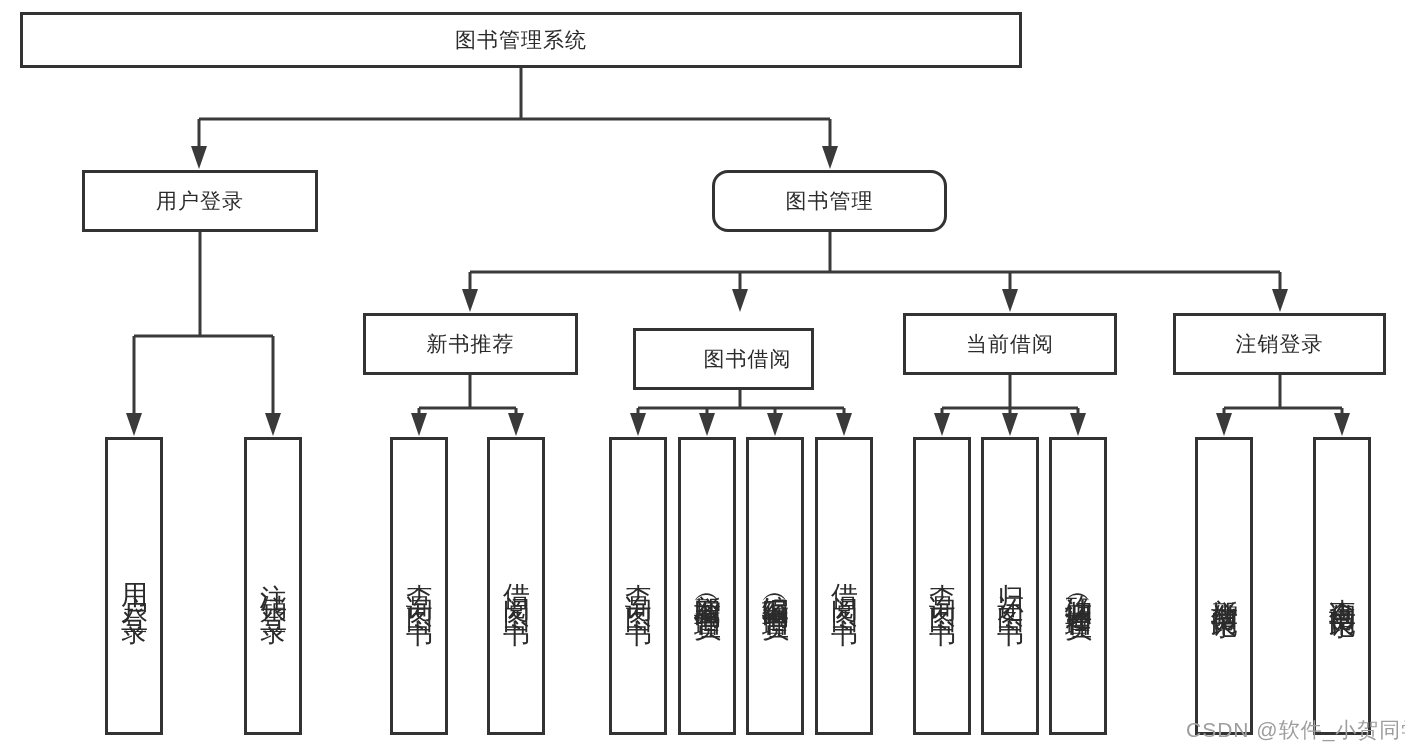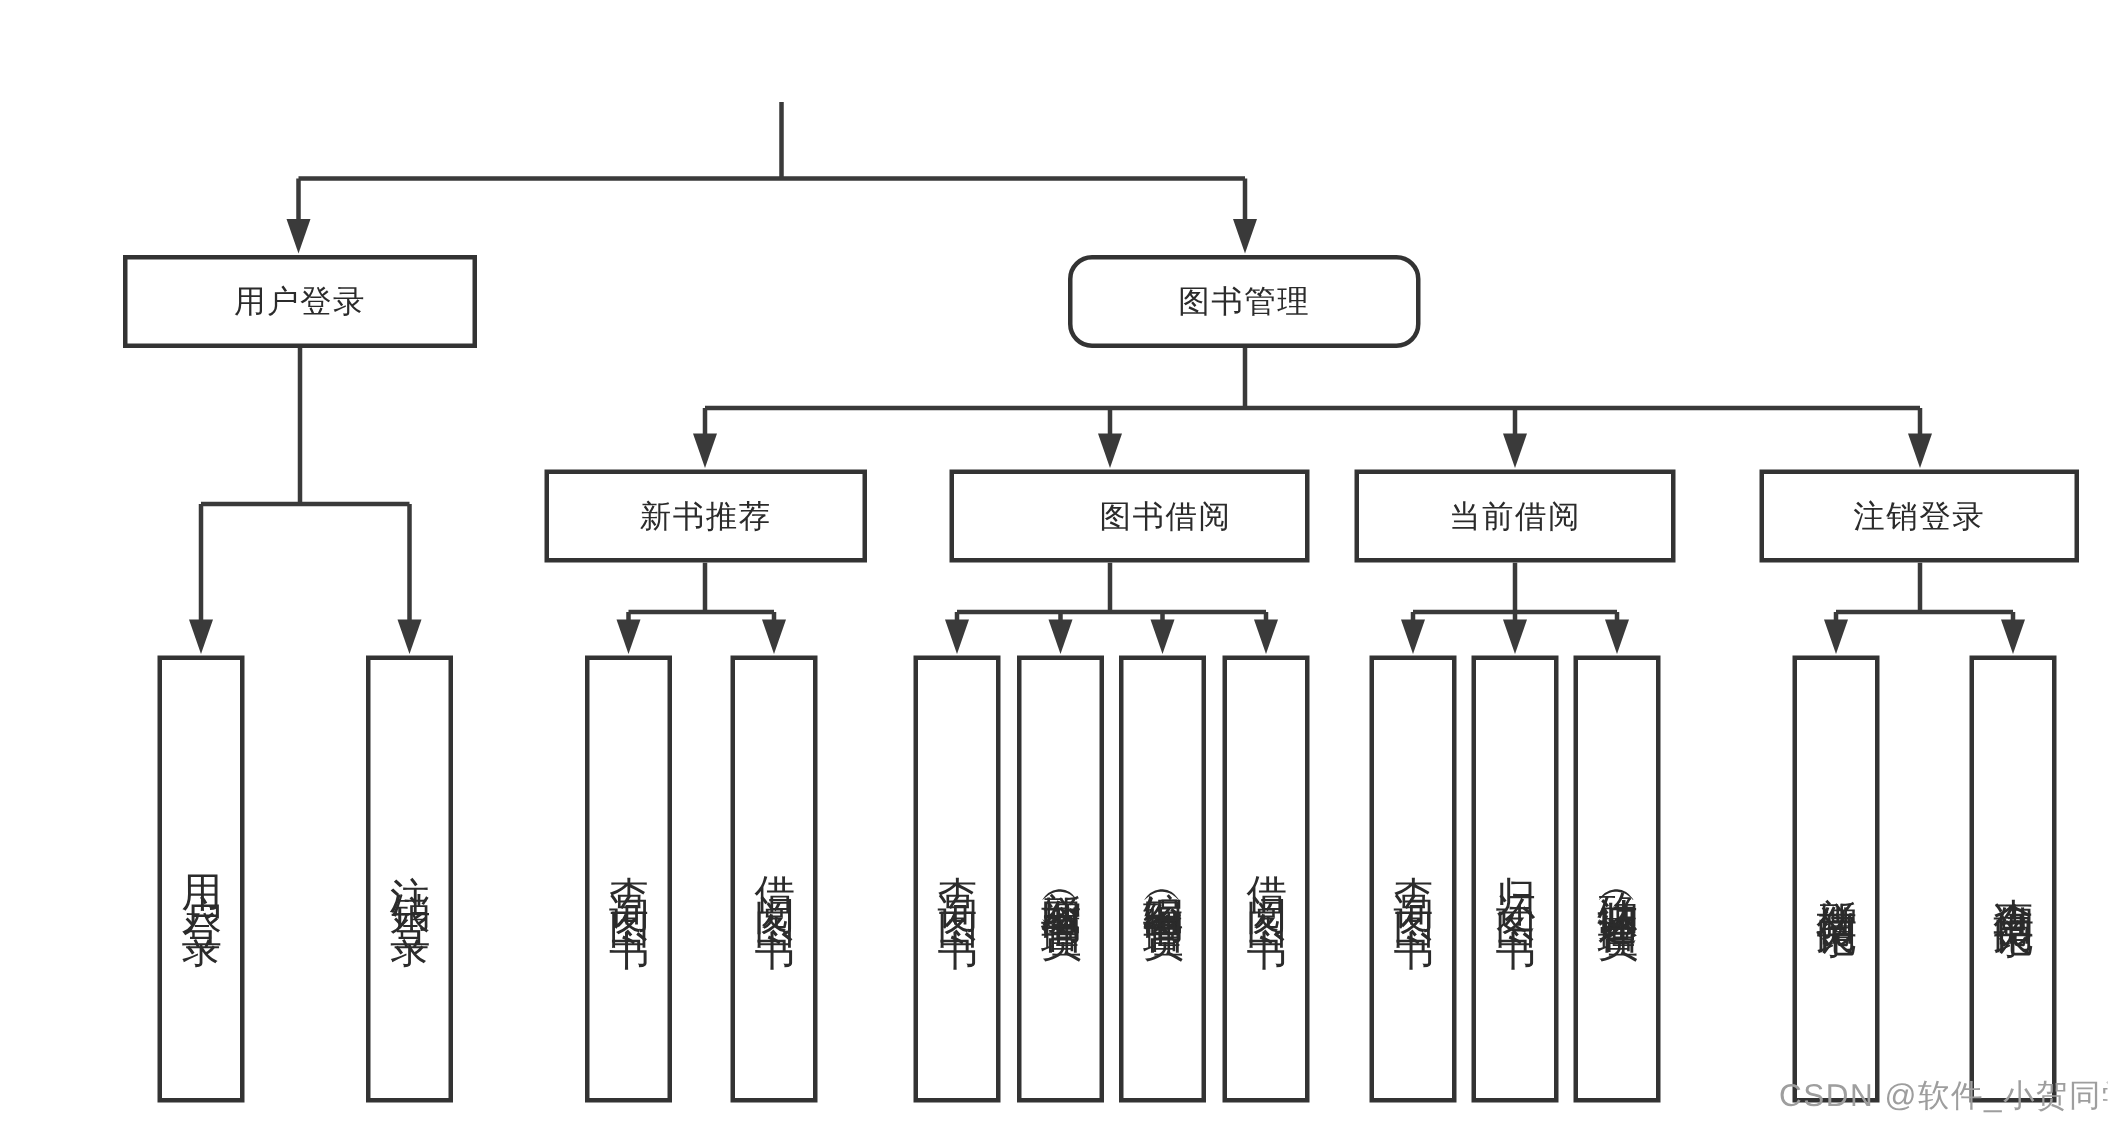--- a/index.html
+++ b/index.html
@@ -108,32 +108,35 @@
       <polygon points="767,413 783,413 775,436"></polygon>
       <polygon points="836,413 852,413 844,436"></polygon>
       <polygon points="934,413 950,413 942,436"></polygon>
       <polygon points="1002,413 1018,413 1010,436"></polygon>
       <polygon points="1070,413 1086,413 1078,436"></polygon>
       <polygon points="1216,413 1232,413 1224,436"></polygon>
       <polygon points="1334,413 1350,413 1342,436"></polygon>
     </g>
   </svg>
 
+  <div class="hnode" style="left:20px; top:12px; width:1002px; height:56px;">
+    <span>图书管理系统</span>
+  </div>
 
   <div class="hnode" style="left:82px; top:170px; width:236px; height:62px;">
     <span>用户登录</span>
   </div>
   <div class="hnode" style="left:712px; top:170px; width:235px; height:62px;border-radius:16px;">
     <span>图书管理</span>
   </div>
 
   <div class="hnode" style="left:363px; top:313px; width:215px; height:62px;">
     <span>新书推荐</span>
   </div>
-  <div class="hnode" style="left:633px; top:313px; width:240px; height:62px;padding-left:48px;">
+  <div class="hnode" style="left:633px; top:328px; width:181px; height:62px;padding-left:48px;">
     <span>图书借阅</span>
   </div>
   <div class="hnode" style="left:903px; top:313px; width:214px; height:62px;">
     <span>当前借阅</span>
   </div>
   <div class="hnode" style="left:1173px; top:313px; width:213px; height:62px;">
     <span>注销登录</span>
   </div>
 
   <div class="vnode" style="left:105px;">

